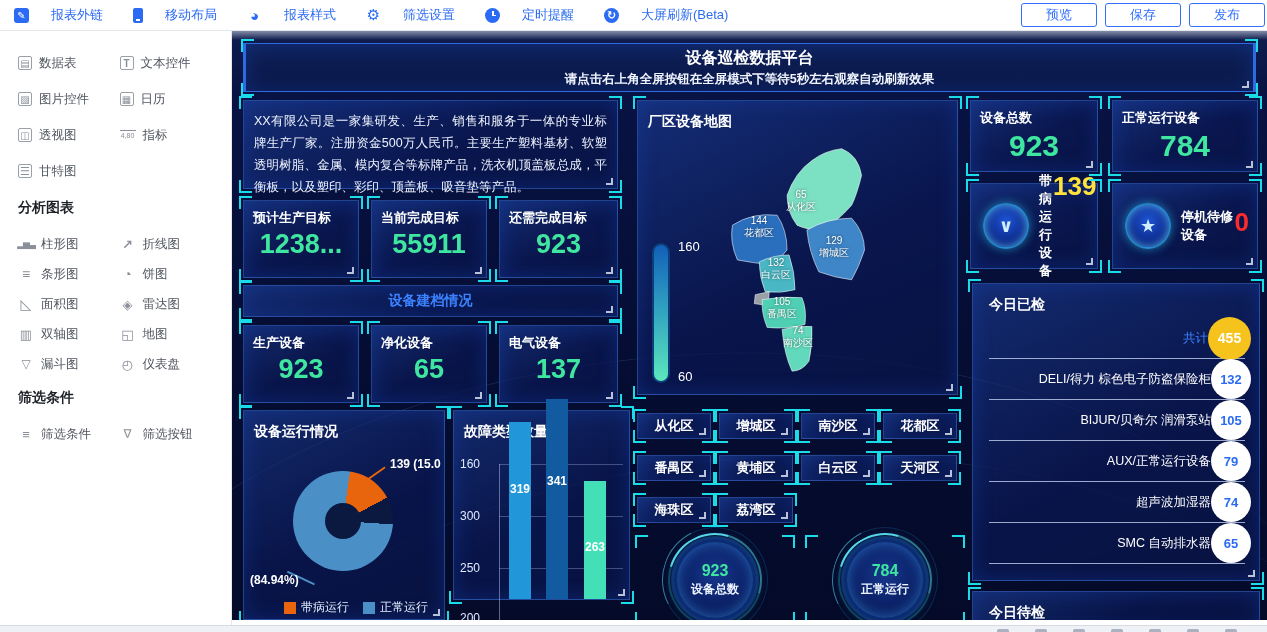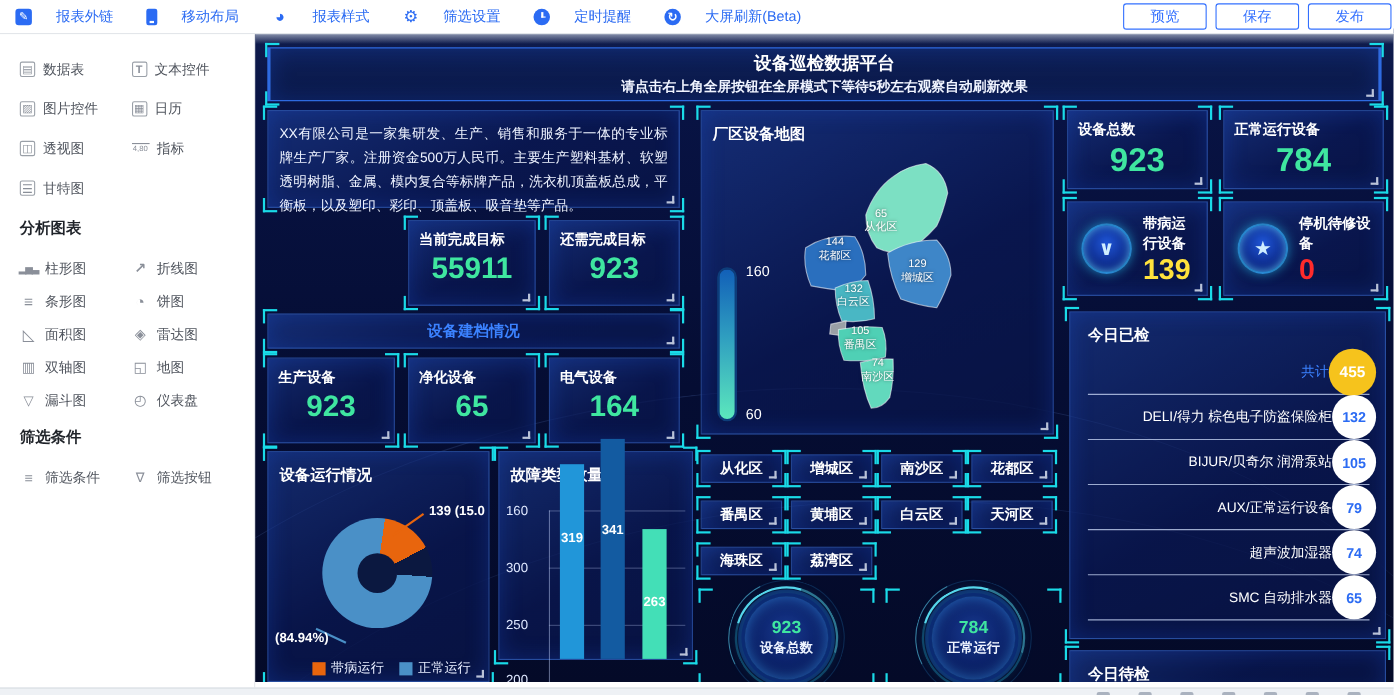--- a/index.html
+++ b/index.html
@@ -105,21 +105,21 @@
   
   .map-label{position:absolute;transform:translate(-50%,-50%);color:#fff;font-size:10px;text-align:center;line-height:12px;text-shadow:0 0 3px rgba(0,0,0,.6);white-space:nowrap}
   .scale-pill{position:absolute;width:18px;border-radius:10px;background:linear-gradient(180deg,#1260b8,#2f9ec0 45%,#5ce8bd);border:2px solid #0d3d7a}
   .scale-num{position:absolute;color:#fff;font-size:13px}
 
   
   .stat-val{font-size:30px;font-weight:bold;text-align:center;line-height:34px}
   .green{color:#3fe6a0}.yellow{color:#ffe23c}.red{color:#ff2b2b}
   .icard{display:flex;align-items:center;gap:10px;padding:10px 8px 10px 12px}
   .badge-ic{width:46px;height:46px;border-radius:50%;flex:none;background:radial-gradient(circle at 50% 38%,#1e55d6 0%,#0d2a8a 62%,#0a1d5e 100%);border:2px solid rgba(60,205,255,.55);box-shadow:0 0 10px rgba(40,215,255,.55),inset 0 0 8px rgba(95,200,255,.8);display:flex;align-items:center;justify-content:center;color:#cfeeff;font-size:18px;font-weight:bold}
-  .icard .tx{display:flex;flex-direction:column;gap:1px}
+  .icard .tx{display:flex;gap:1px}
   .icard .tl{color:#fff;font-size:13px;font-weight:bold}
   .icard .tv{font-size:26px;font-weight:bold;line-height:28px}
 
   
   .chk{padding:12px 14px 0 16px}
   .chk-title{color:#fff;font-size:14px;font-weight:bold;margin-bottom:4px}
   .chk-row{height:41px;display:flex;align-items:center;justify-content:flex-end;border-bottom:1px solid rgba(205,220,250,.75);position:relative}
   .chk-label{color:#fff;font-size:12.5px}
   .chk-row.hl .chk-label{color:#3b82ff}
   .chk-badge{width:40px;height:40px;border-radius:50%;background:#fff;color:#2b6bf3;font-size:13px;font-weight:bold;display:flex;align-items:center;justify-content:center;flex:none;margin-right:-6px;z-index:2}
@@ -277,20 +277,26 @@
       <div class="hd-sub">请点击右上角全屏按钮在全屏模式下等待5秒左右观察自动刷新效果</div>
       <span class="rz"></span>
     </div>
 
     <div class="widget" style="left:11px;top:74px;width:375px;height:89px">
         <i class="corners"></i>
       <div class="company">XX有限公司是一家集研发、生产、销售和服务于一体的专业标牌生产厂家。注册资金500万人民币。主要生产塑料基材、软塑透明树脂、金属、模内复合等标牌产品，洗衣机顶盖板总成，平衡板，以及塑印、彩印、顶盖板、吸音垫等产品。</div>
       <span class="rz"></span>
     </div>
 
+    <div class="widget kcard" style="left:11px;top:174px;width:116px;height:78px">
+        <i class="corners"></i>
+      <span class="klabel">预计生产目标</span>
+        <span class="kvalue">1238...</span>
+        <span class="rz"></span>
+      </div>
     <div class="widget kcard" style="left:139px;top:174px;width:116px;height:78px">
         <i class="corners"></i>
       <span class="klabel">当前完成目标</span>
         <span class="kvalue">55911</span>
         <span class="rz"></span>
       </div>
     <div class="widget kcard" style="left:267px;top:174px;width:119px;height:78px">
         <i class="corners"></i>
       <span class="klabel">还需完成目标</span>
         <span class="kvalue">923</span>
@@ -311,21 +317,21 @@
       </div>
     <div class="widget kcard" style="left:139px;top:299px;width:116px;height:78px">
         <i class="corners"></i>
       <span class="klabel">净化设备</span>
         <span class="kvalue">65</span>
         <span class="rz"></span>
       </div>
     <div class="widget kcard" style="left:267px;top:299px;width:119px;height:78px">
         <i class="corners"></i>
       <span class="klabel">电气设备</span>
-        <span class="kvalue">164</span>
+        <span class="kvalue">137</span>
         <span class="rz"></span>
       </div>
 
     <div class="widget" style="left:11px;top:384px;width:202px;height:210px">
         <i class="corners"></i>
       <div class="ptitle" style="position:absolute;left:10px;top:12px">设备运行情况</div>
       <div class="donut" id="donut" style="left: 49px; top: 60px; width: 100px; height: 100px; background: conic-gradient(from 8deg, rgb(232, 101, 13) 0deg, rgb(232, 101, 13) 54deg, rgb(11, 24, 64) 54deg, rgb(11, 24, 64) 86deg, rgb(74, 144, 199) 86deg, rgb(74, 144, 199) 360deg);"></div>
       <div class="cline" style="left:110px;top:65px;width:34px;background:#e8650d;transform:rotate(-35deg)"></div>
       <div class="callout" style="left:146px;top:46px">139 (15.0</div>
       <div class="cline" style="left:42px;top:166px;width:30px;background:#4a90c7;transform:rotate(25deg)"></div>

